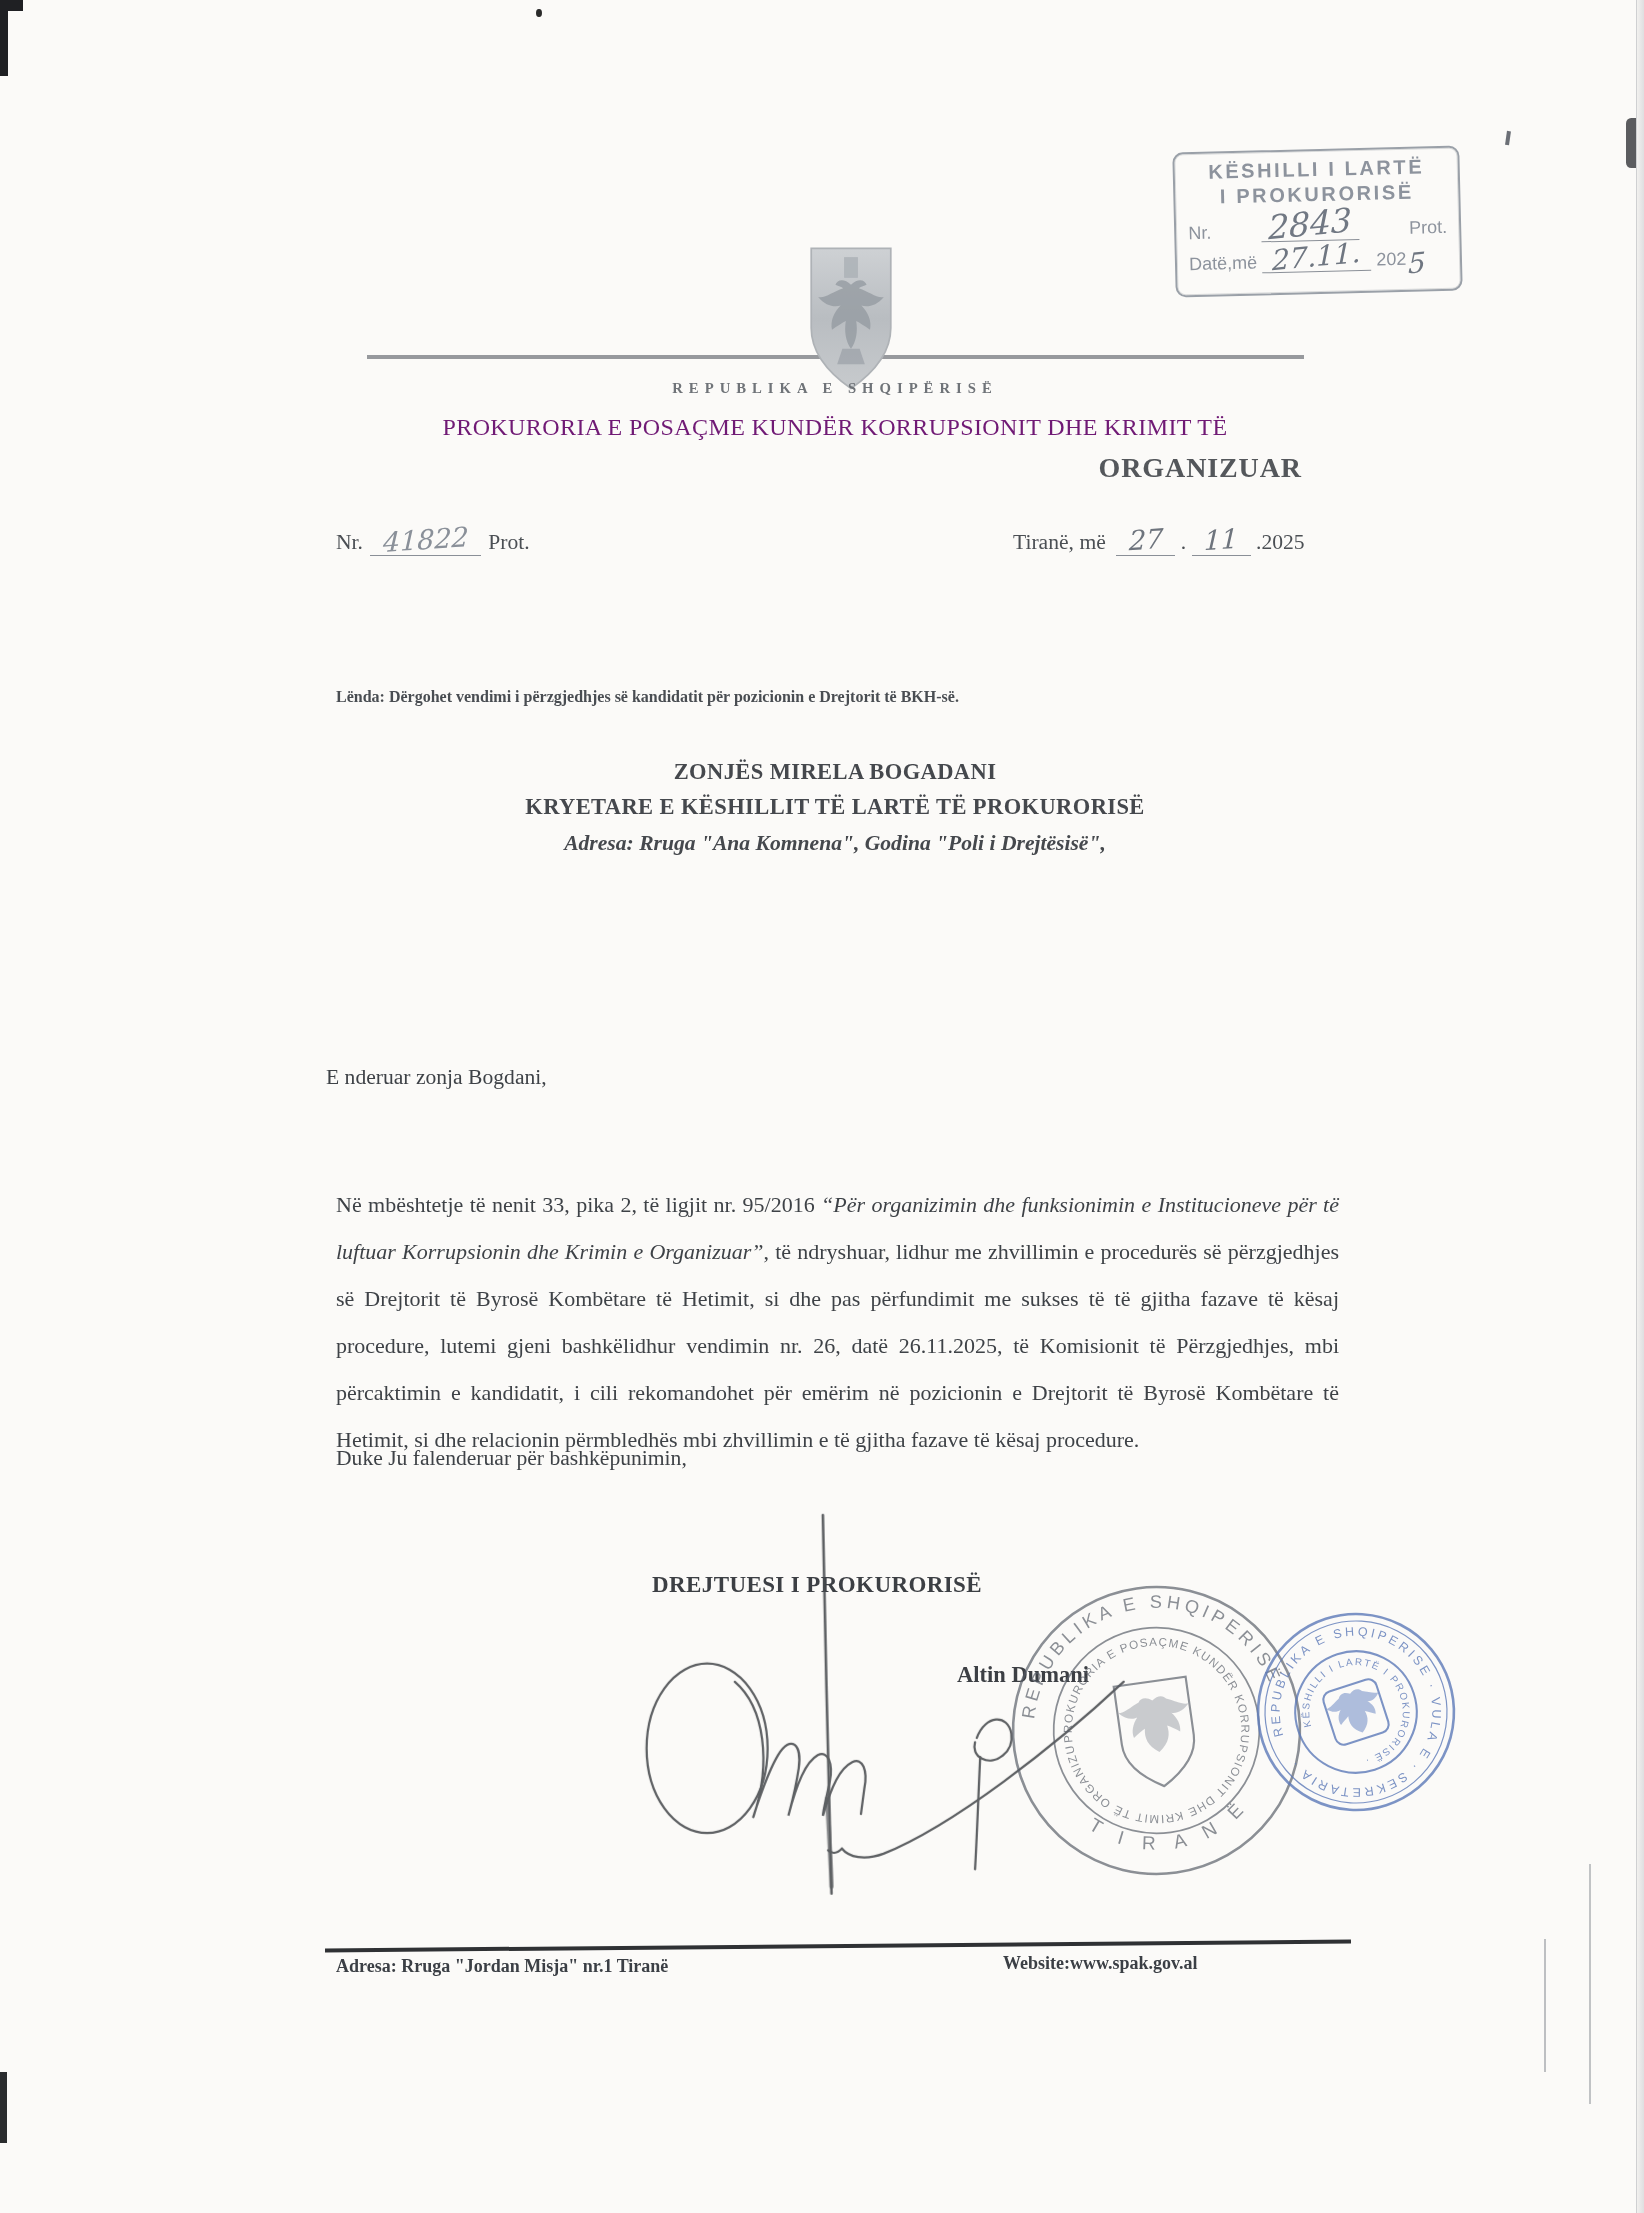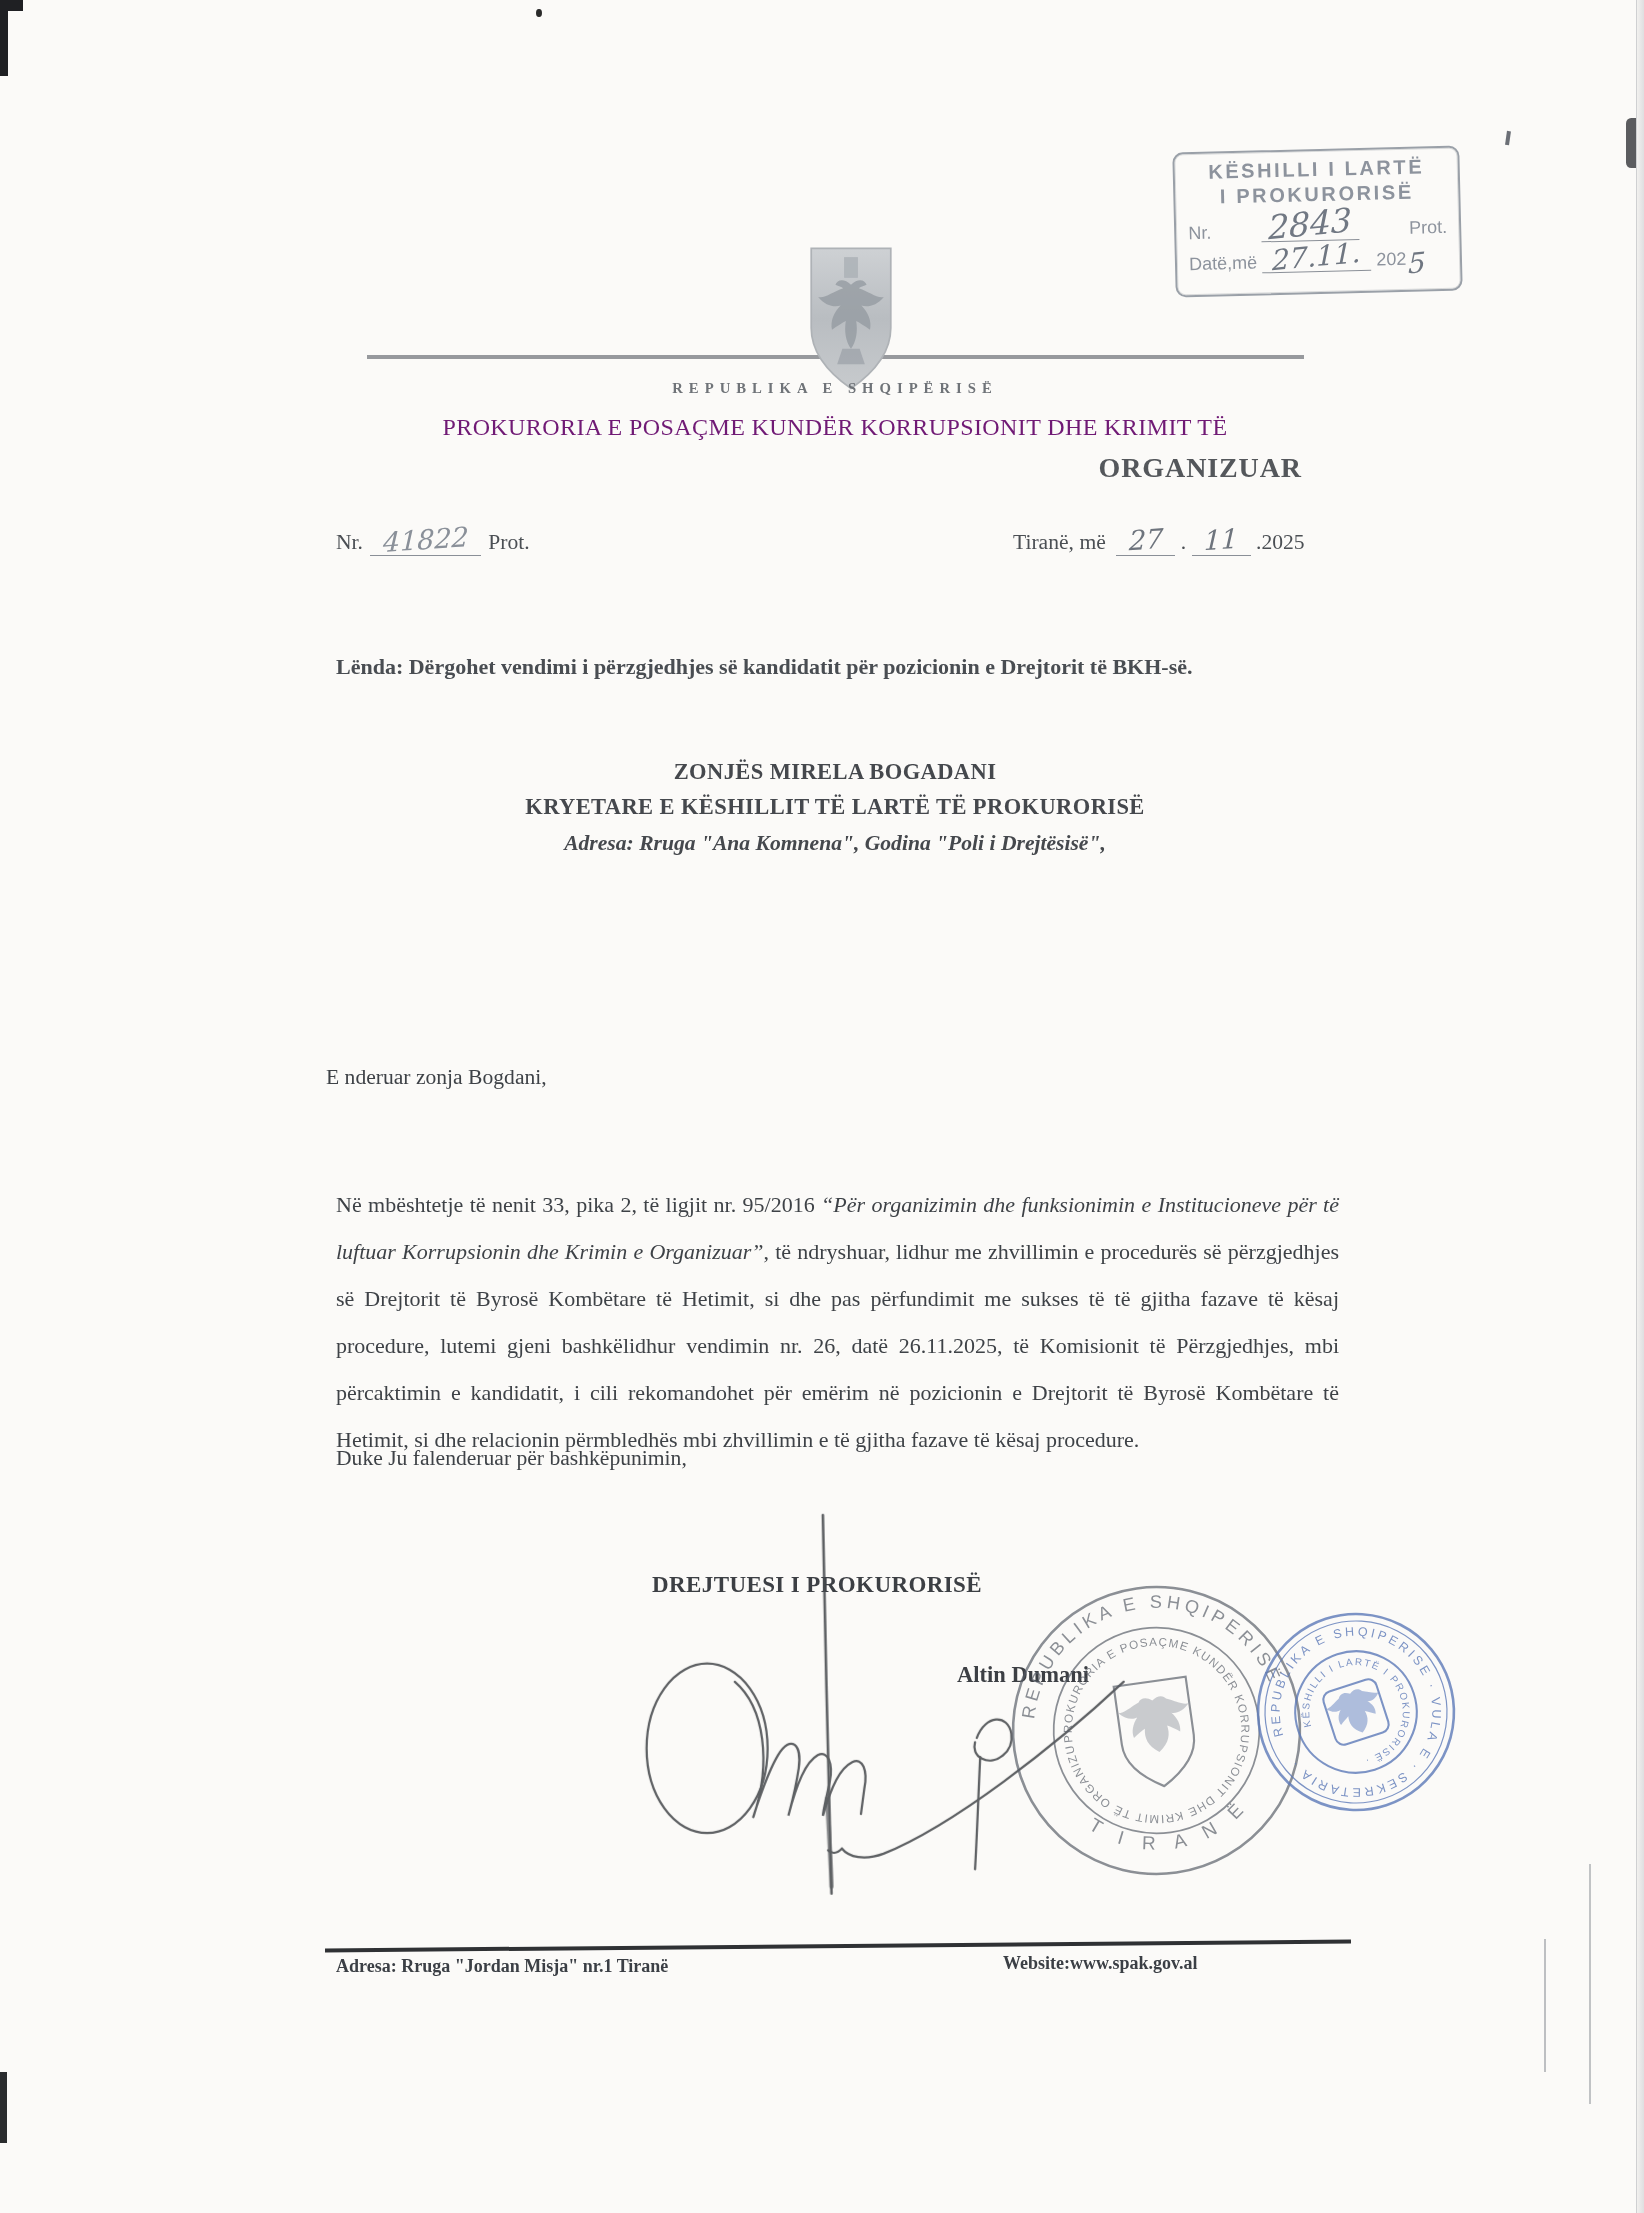--- a/index.html
+++ b/index.html
@@ -30,21 +30,21 @@
   .hw.ref{font-size:27px;color:#8a9099;}
 
   
   .rule{position:absolute;left:367px;top:355px;width:937px;height:3.5px;background:#97999d;}
   .center-band{position:absolute;left:368px;width:934px;text-align:center;}
   .republic{top:380px;font-size:14.7px;font-weight:bold;letter-spacing:6px;color:#6f7378;}
   .title1{top:414px;font-size:24px;font-weight:normal;color:#701a75;letter-spacing:0.4px;}
   .title2{top:452px;font-size:28px;font-weight:bold;color:#54575b;letter-spacing:0.9px;text-align:right;}
 
   .refline{position:absolute;top:529px;font-size:21.6px;color:#4b4f54;}
-  .subject{position:absolute;left:336px;top:654px;font-size:22px;font-weight:600;color:#494d52;}
+  .subject{position:absolute;left:336px;top:688px;font-size:16px;font-weight:600;color:#494d52;}
 
   .addr{font-weight:bold;color:#45484d;}
   .addr1{top:759px;font-size:22.5px;letter-spacing:0.4px;}
   .addr2{top:794px;font-size:22.5px;letter-spacing:0.4px;}
   .addr3{top:831px;font-size:21.6px;font-weight:600;font-style:italic;}
   .addrcity{position:absolute;left:368px;top:884px;width:934px;text-align:right;
             font-size:23px;font-weight:bold;letter-spacing:0.9px;color:#45484d;}
 
   .salutation{position:absolute;left:326px;top:1065px;font-size:21.6px;}
   .para{position:absolute;left:336px;top:1181px;width:1003px;font-size:22px;line-height:47px;

